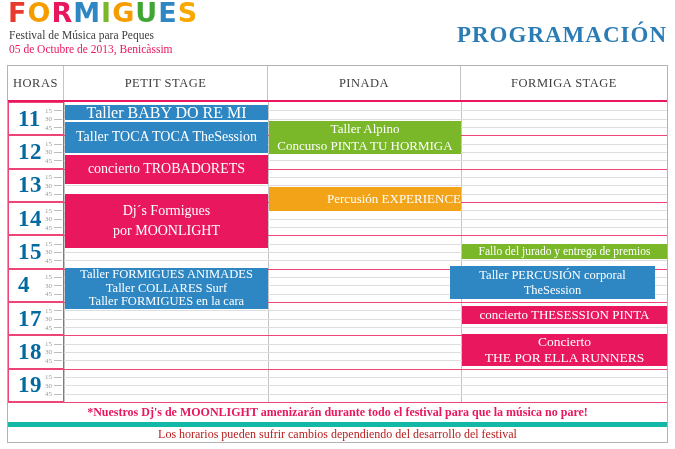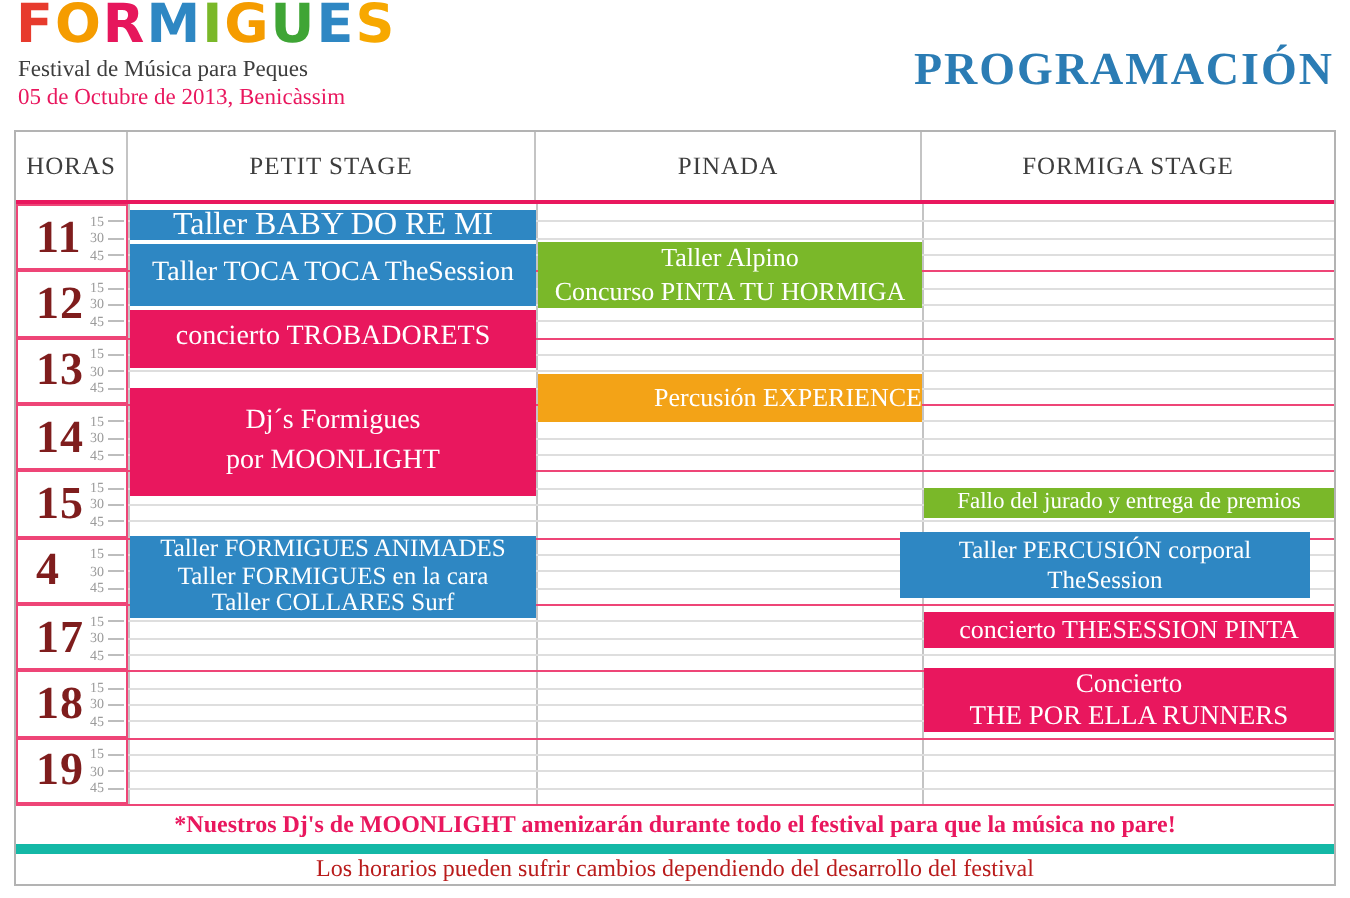--- a/index.html
+++ b/index.html
@@ -21,21 +21,21 @@
          letter-spacing:0.5px;}
   .hcell:last-child{border-right:none;}
   .w-horas{width:56px;}.w-petit{width:204px;}.w-pinada{width:193px;}.w-formiga{flex:1;}
   .tbody{position:relative;height:300px;}
   .vline{position:absolute;top:0;width:1px;height:300px;background:#c4c4c4;}
   .hourline{position:absolute;left:0;right:0;height:1px;background:#ee4577;}
   .qline{position:absolute;left:56px;right:0;height:1px;background:#dedede;}
   .hourcell{position:absolute;left:0;width:56px;box-sizing:border-box;
             border:1px solid #ee4577;background:#fff;z-index:3;}
   .hournum{position:absolute;left:9px;top:50%;transform:translateY(-50%);
-           font-size:23px;font-weight:600;color:#7f1d1d;letter-spacing:0.5px;}
+           font-size:23px;font-weight:600;color:#0369a1;letter-spacing:0.5px;}
   .tick{position:absolute;right:1px;height:9px;display:flex;align-items:center;
         justify-content:flex-end;}
   .tick .t{font-size:7px;color:#9b9b9b;}
   .tick .dash{display:inline-block;width:8px;height:1px;background:#bdbdbd;margin-left:2px;}
   .event{position:absolute;z-index:2;color:#fff;display:flex;flex-direction:column;
          align-items:center;justify-content:center;text-align:center;box-sizing:border-box;}
   
   .foot1{height:20px;box-sizing:border-box;border-top:1px solid #ee4577;display:flex;
          align-items:center;justify-content:center;color:#e9175e;font-size:12px;font-weight:600;}
   .foot2{height:20px;box-sizing:border-box;border-top:5px solid #14b8a6;display:flex;
@@ -247,22 +247,22 @@
         </div>
         <div class="event" style="left: 57px; width: 203px; top: 53px; height: 29px; background: rgb(233, 23, 94); font-size: 14px; line-height: 1.2;">
           <div class="ln">concierto TROBADORETS</div>
         </div>
         <div class="event" style="left: 57px; width: 203px; top: 92px; height: 54px; background: rgb(233, 23, 94); font-size: 14px; line-height: 1.45;">
           <div class="ln">Dj´s Formigues</div>
           <div class="ln">por  MOONLIGHT</div>
         </div>
         <div class="event" style="left: 57px; width: 203px; top: 166px; height: 41px; background: rgb(46, 135, 195); font-size: 12.5px; line-height: 1.1;">
           <div class="ln">Taller FORMIGUES ANIMADES</div>
+          <div class="ln">Taller COLLARES Surf</div>
           <div class="ln">Taller FORMIGUES en la cara</div>
-          <div class="ln">Taller COLLARES Surf</div>
         </div>
         <div class="event" style="left: 261px; width: 192px; top: 19px; height: 33px; background: rgb(122, 184, 41); font-size: 13px; line-height: 1.25;">
           <div class="ln">Taller Alpino</div>
           <div class="ln">Concurso PINTA TU HORMIGA</div>
         </div>
         <div class="event" style="left: 261px; width: 192px; top: 85px; height: 24px; background: rgb(243, 163, 23); font-size: 13px; line-height: 1.2; align-items: flex-end;">
           <div class="ln">Percusión EXPERIENCE</div>
         </div>
         <div class="event" style="left: 454px; width: 205px; top: 142px; height: 15px; background: rgb(122, 184, 41); font-size: 11.5px; line-height: 1.1;">
           <div class="ln">Fallo del jurado y entrega de premios</div>

